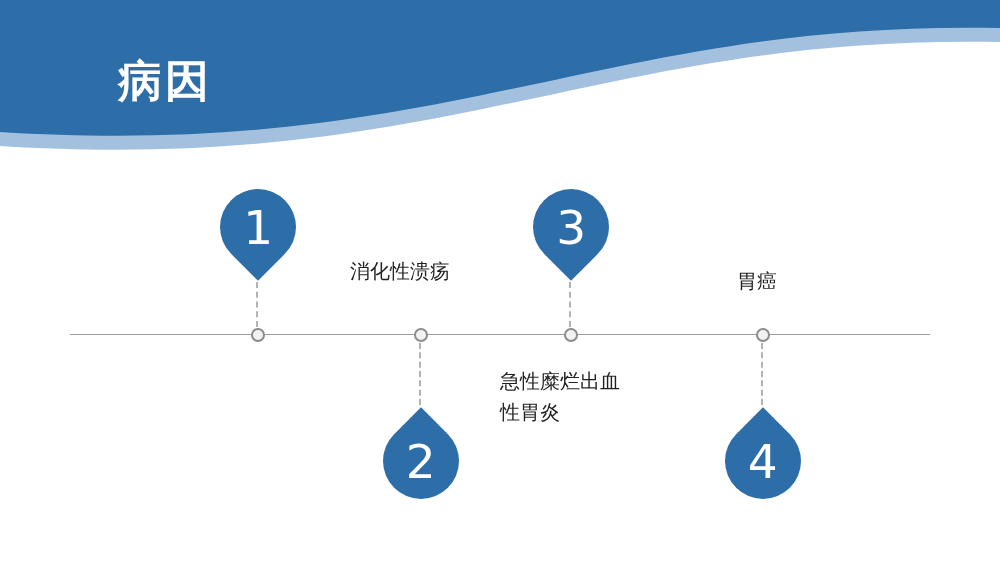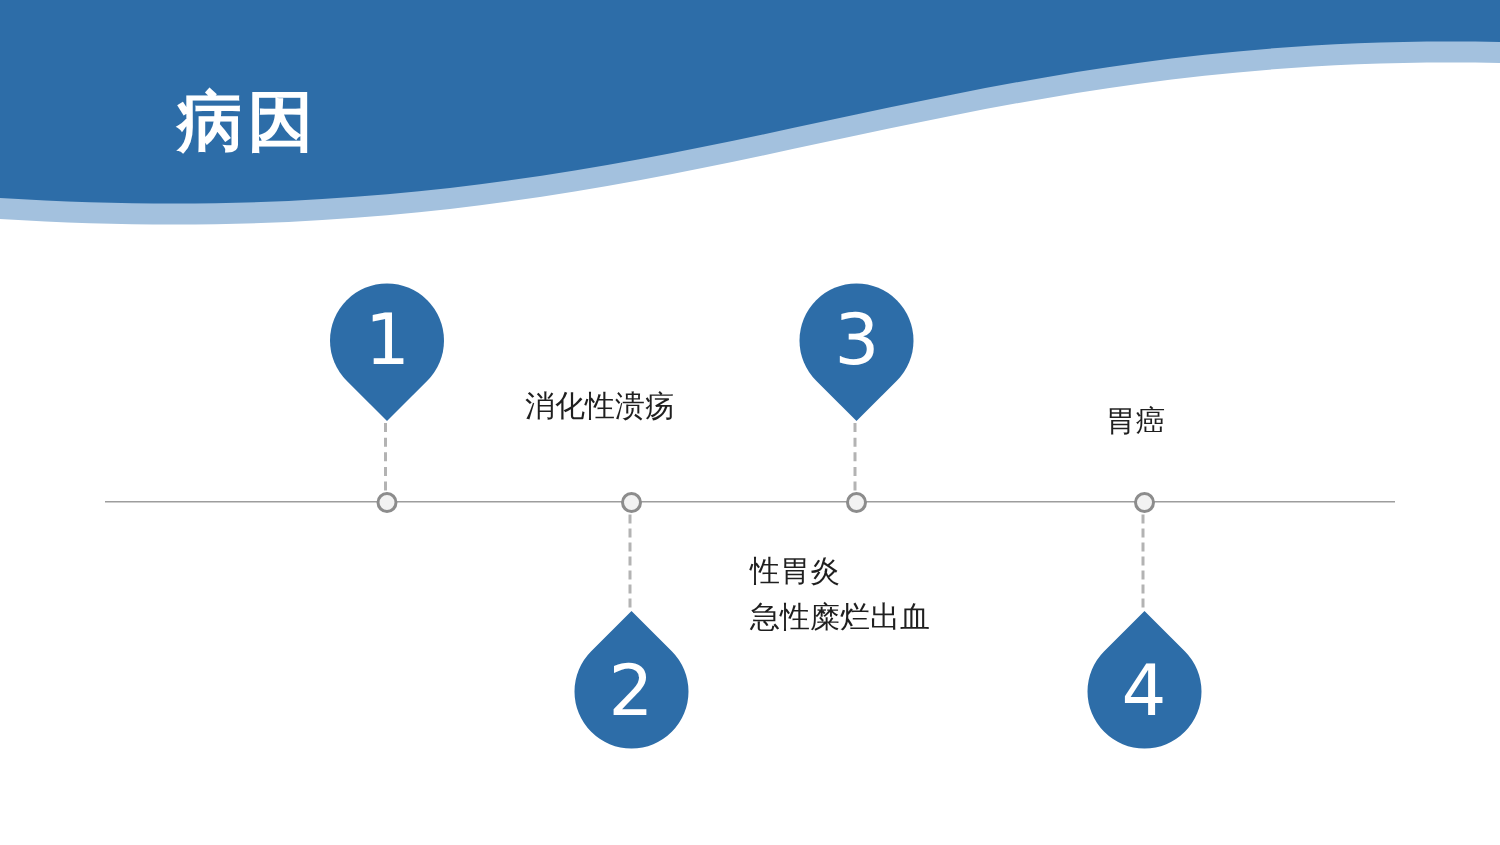--- a/index.html
+++ b/index.html
@@ -115,22 +115,22 @@
   <div class="tl-label" style="left:350px; top:256px;">
     <span>消化性溃疡</span>
   </div>
 
   <div class="pin down" style="left:533px; top:189px;">
     <span class="num">3</span>
   </div>
   <div class="dash" style="left:569px; top:282px; height:45px;"></div>
   <div class="timeline-dot" style="left:564px;"></div>
   <div class="tl-label" style="left:500px; top:366px;">
+    <span>急性糜烂出血</span>
     <span>性胃炎</span>
-    <span>急性糜烂出血</span>
   </div>
 
   <div class="pin up" style="left:725px; top:423px;">
     <span class="num">4</span>
   </div>
   <div class="dash" style="left:761px; top:343px; height:62px;"></div>
   <div class="timeline-dot" style="left:756px;"></div>
   <div class="tl-label" style="left:737px; top:266px;text-align:right;">
     <span>胃癌</span>
     <span></span>

